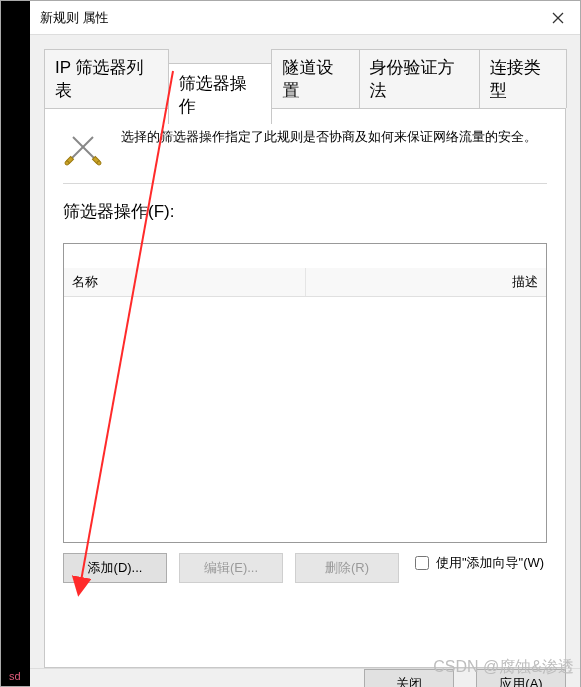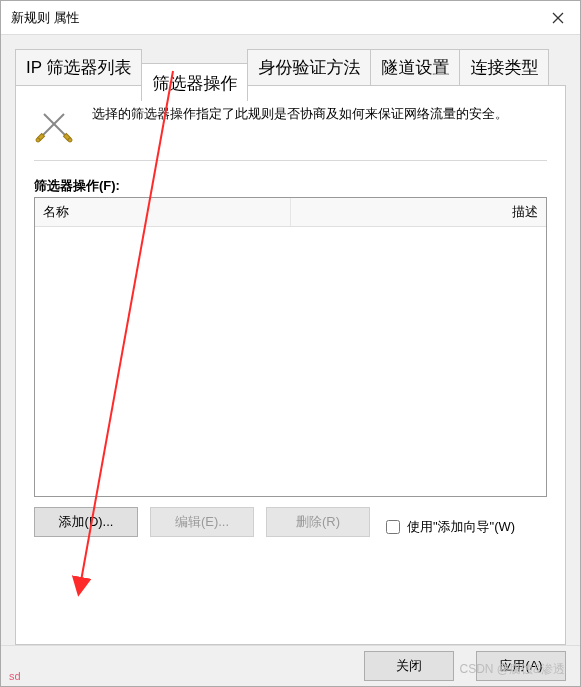--- a/index.html
+++ b/index.html
@@ -7,25 +7,26 @@
     margin: 0; padding: 0;
     width: 581px; height: 687px;
     font-family: "Microsoft YaHei", "Segoe UI", Tahoma, sans-serif;
     font-size: 13px;
     background: #fff;
     color: #000;
     overflow: hidden;
   }
   .window {
     width: 581px; height: 687px;
-    background: #4c1d95;
+    background: #000000;
     border: 1px solid #aaa;
     display: flex;
     flex-direction: column;
     position: relative;
+    padding-left: 29px;
   }
   .titlebar {
     height: 34px;
     display: flex;
     align-items: center;
     justify-content: space-between;
     padding-left: 10px;
     border-bottom: 1px solid #ddd;
     background: #fff;
   }
@@ -87,44 +88,45 @@
     font-size: 13px;
     line-height: 1.6;
   }
 
   .hr {
     border: none;
     border-top: 1px solid #d8d8d8;
     margin: 0 0 16px 0;
   }
 
-  .list-label { font-size: 13px; margin-bottom: 2px; font-weight: bold; }
+  .list-label { font-size: 17px; margin-bottom: 20px; }
 
   .listview {
     border: 1px solid #999;
     background: #fff;
     height: 300px;
     overflow: auto;
   }
   .lv-header {
     display: flex;
     background: #f8f8f8;
     border-bottom: 1px solid #e0e0e0;
+    margin-top: 24px;
   }
   .lv-header .col {
     flex: 1;
     padding: 5px 8px;
     font-size: 13px;
     border-right: 1px solid #e5e5e5;
   }
   .lv-header .col:last-child { border-right: none; text-align: right; }
 
   .btn-row {
     display: flex;
-    align-items: flex-end;
+    align-items: flex-start;
     gap: 12px;
     margin-top: 10px;
   }
   .btn {
     min-width: 104px;
     height: 30px;
     border: 1px solid #adadad;
     background: #e1e1e1;
     font-size: 13px;
     cursor: pointer;
@@ -150,23 +152,23 @@
     align-items: center;
     justify-content: flex-end;
     gap: 22px;
     padding: 0 14px 0 0;
     background: #f0f0f0;
     border-top: 1px solid #ddd;
   }
   .footer .btn { min-width: 90px; height: 30px; }
   .watermark {
     position: absolute;
-    right: 15px;
+    right: 6px;
     bottom: 8px;
-    font-size: 12px;
+    font-size: 16px;
     color: #bdbdbd;
     pointer-events: none;
   }
   .arrow-svg {
     position: absolute;
     left: 0; top: 0;
     pointer-events: none;
     z-index: 50;
   }
   .sd-mark {
@@ -188,22 +190,22 @@
         <line x1="1" y1="1" x2="11" y2="11"></line>
         <line x1="11" y1="1" x2="1" y2="11"></line>
       </svg>
     </div>
   </div>
 
   <div class="body">
     <div class="tabstrip">
       <div class="tab">IP 筛选器列表</div>
       <div class="tab active">筛选器操作</div>
+      <div class="tab">隧道设置</div>
       <div class="tab">身份验证方法</div>
-      <div class="tab">隧道设置</div>
       <div class="tab">连接类型</div>
     </div>
 
     <div class="tabcontent">
 
       <div class="desc-row">
         <div class="icon-slot">
           <svg viewBox="0 0 40 40">
             <g stroke="#555" stroke-width="1" fill="none">
               <line x1="6" y1="34" x2="30" y2="10" stroke="#888" stroke-width="2"></line>

